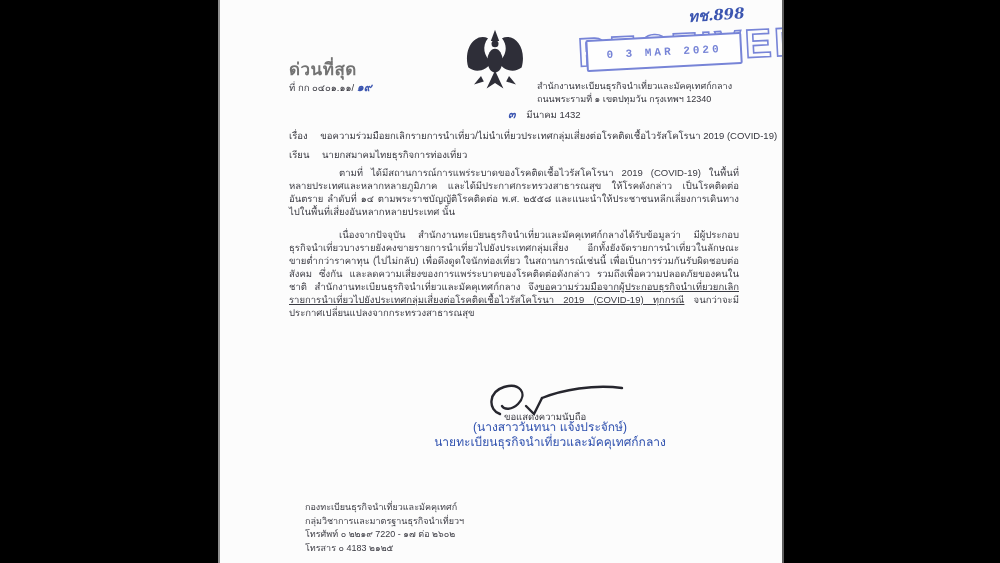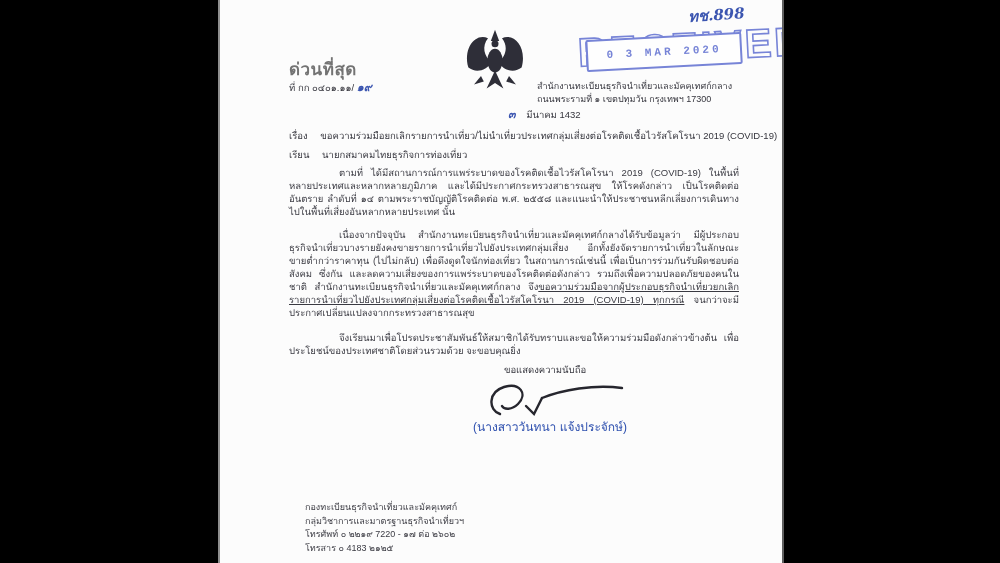--- a/index.html
+++ b/index.html
@@ -39,21 +39,21 @@
   }
   .stamp-box{
     position:absolute;left:8px;top:14px;width:152px;height:28px;
     background:#ffffff;border:2px solid #6574d2;border-radius:2px;
     display:flex;align-items:center;justify-content:center;
     font-family:"Liberation Mono","DejaVu Sans Mono",monospace;
     font-size:11px;letter-spacing:3px;color:#6574d2;font-weight:bold;
   }
   .blue-name{color:#2d4fae;font-size:12px;line-height:15px;text-align:center;}
   .footer-line{font-size:9px;line-height:13.5px;color:#3a3a42;}
-  .center{text-align:center;}
+  .center{text-align:center;margin-top:47px;}
 </style>
 </head>
 <body>
 
 <div class="viewer">
   <div class="page">
 
     <div class="abs handwriting" style="left:468px;top:3px;font-size:15px;transform:rotate(-4deg);">ทช.898</div>
 
     <div class="abs stamp" style="left:358px;top:22px;width:170px;height:58px;">
@@ -80,21 +80,21 @@
           <ellipse cx="50" cy="48" rx="11" ry="17"></ellipse>
           <path d="M50,62 L38,88 L50,80 L62,88 Z"></path>
           <path d="M30,70 L20,82 L34,78 Z"></path>
           <path d="M70,70 L80,82 L66,78 Z"></path>
         </g>
       </svg>
     </div>
 
     <div class="abs tiny" style="left:317px;top:80px;width:230px;">
       <div>สำนักงานทะเบียนธุรกิจนำเที่ยวและมัคคุเทศก์กลาง</div>
-      <div>ถนนพระรามที่ ๑ เขตปทุมวัน กรุงเทพฯ 17300</div>
+      <div>ถนนพระรามที่ ๑ เขตปทุมวัน กรุงเทพฯ 12340</div>
     </div>
 
     <div class="abs small" style="left:288px;top:108px;">
       <span class="handwriting" style="font-size:11px;">๓</span>
       <span style="margin-left:8px;">มีนาคม 1432</span>
     </div>
 
     <div class="abs small" style="left:69px;top:129px;width:460px;white-space:nowrap;">
       <span>เรื่อง</span>
       <span style="margin-left:10px;text-align:right;">ขอความร่วมมือยกเลิกรายการนำเที่ยว/ไม่นำเที่ยวประเทศกลุ่มเสี่ยงต่อโรคติดเชื้อไวรัสโคโรนา 2019 (COVID-19)</span>
@@ -104,35 +104,35 @@
       <span>เรียน</span>
       <span style="margin-left:10px;">นายกสมาคมไทยธุรกิจการท่องเที่ยว</span>
     </div>
 
     <div class="abs para indent" style="left:69px;top:166px;width:450px;">ตามที่ ได้มีสถานการณ์การแพร่ระบาดของโรคติดเชื้อไวรัสโคโรนา 2019 (COVID-19) ในพื้นที่หลายประเทศและหลากหลายภูมิภาค และได้มีประกาศกระทรวงสาธารณสุข ให้โรคดังกล่าว เป็นโรคติดต่ออันตราย ลำดับที่ ๑๔ ตามพระราชบัญญัติโรคติดต่อ พ.ศ. ๒๕๕๘ และแนะนำให้ประชาชนหลีกเลี่ยงการเดินทางไปในพื้นที่เสี่ยงอันหลากหลายประเทศ นั้น</div>
 
     <div class="abs para indent" style="left:69px;top:228px;width:450px;">
       <span>เนื่องจากปัจจุบัน สำนักงานทะเบียนธุรกิจนำเที่ยวและมัคคุเทศก์กลางได้รับข้อมูลว่า มีผู้ประกอบธุรกิจนำเที่ยวบางรายยังคงขายรายการนำเที่ยวไปยังประเทศกลุ่มเสี่ยง อีกทั้งยังจัดรายการนำเที่ยวในลักษณะขายต่ำกว่าราคาทุน (ไปไม่กลับ) เพื่อดึงดูดใจนักท่องเที่ยว ในสถานการณ์เช่นนี้ เพื่อเป็นการร่วมกันรับผิดชอบต่อสังคม ซึ่งกัน และลดความเสี่ยงของการแพร่ระบาดของโรคติดต่อดังกล่าว รวมถึงเพื่อความปลอดภัยของคนในชาติ สำนักงานทะเบียนธุรกิจนำเที่ยวและมัคคุเทศก์กลาง จึง</span><span class="ul">ขอความร่วมมือจากผู้ประกอบธุรกิจนำเที่ยวยกเลิกรายการนำเที่ยวไปยังประเทศกลุ่มเสี่ยงต่อโรคติดเชื้อไวรัสโคโรนา 2019 (COVID-19) ทุกกรณี</span><span> จนกว่าจะมีประกาศเปลี่ยนแปลงจากกระทรวงสาธารณสุข</span>
     </div>
 
-    <div class="abs para indent" style="left:69px;top:331px;width:450px;">จึงเรียนมาเพื่อโปรดประชาสัมพันธ์ให้สมาชิกได้รับทราบและขอให้ความร่วมมือดังกล่าวข้างต้น เพื่อประโยชน์ของประเทศชาติโดยส่วนรวมด้วย จะขอบคุณยิ่ง</div>
 
     <div class="abs small center" style="left:240px;top:363px;width:170px;">ขอแสดงความนับถือ</div>
 
     <div class="abs" style="left:262px;top:380px;width:160px;height:42px;">
       <svg width="160" height="42" viewBox="0 0 160 42">
         <g fill="none" stroke="#26262e" stroke-width="2.4" stroke-linecap="round">
           <path d="M18,34 C6,30 6,12 22,7 C38,2 46,14 36,24 C30,30 22,30 20,26"></path>
           <path d="M44,26 L52,34 L60,18"></path>
           <path d="M60,18 C80,10 112,4 140,8"></path>
         </g>
       </svg>
     </div>
 
     <div class="abs blue-name" style="left:205px;top:420px;width:250px;">(นางสาววันทนา แจ้งประจักษ์)</div>
+    <div class="abs blue-name" style="left:205px;top:435px;width:250px;">นายทะเบียนธุรกิจนำเที่ยวและมัคคุเทศก์กลาง</div>
 
     <div class="abs" style="left:85px;top:501px;width:280px;">
       <div class="footer-line">กองทะเบียนธุรกิจนำเที่ยวและมัคคุเทศก์</div>
       <div class="footer-line">กลุ่มวิชาการและมาตรฐานธุรกิจนำเที่ยวฯ</div>
       <div class="footer-line">โทรศัพท์ ๐ ๒๒๑๙ 7220 - ๑๗ ต่อ ๒๖๐๒</div>
       <div class="footer-line">โทรสาร ๐ 4183 ๒๑๒๕</div>
     </div>
 
   </div>
 </div>

